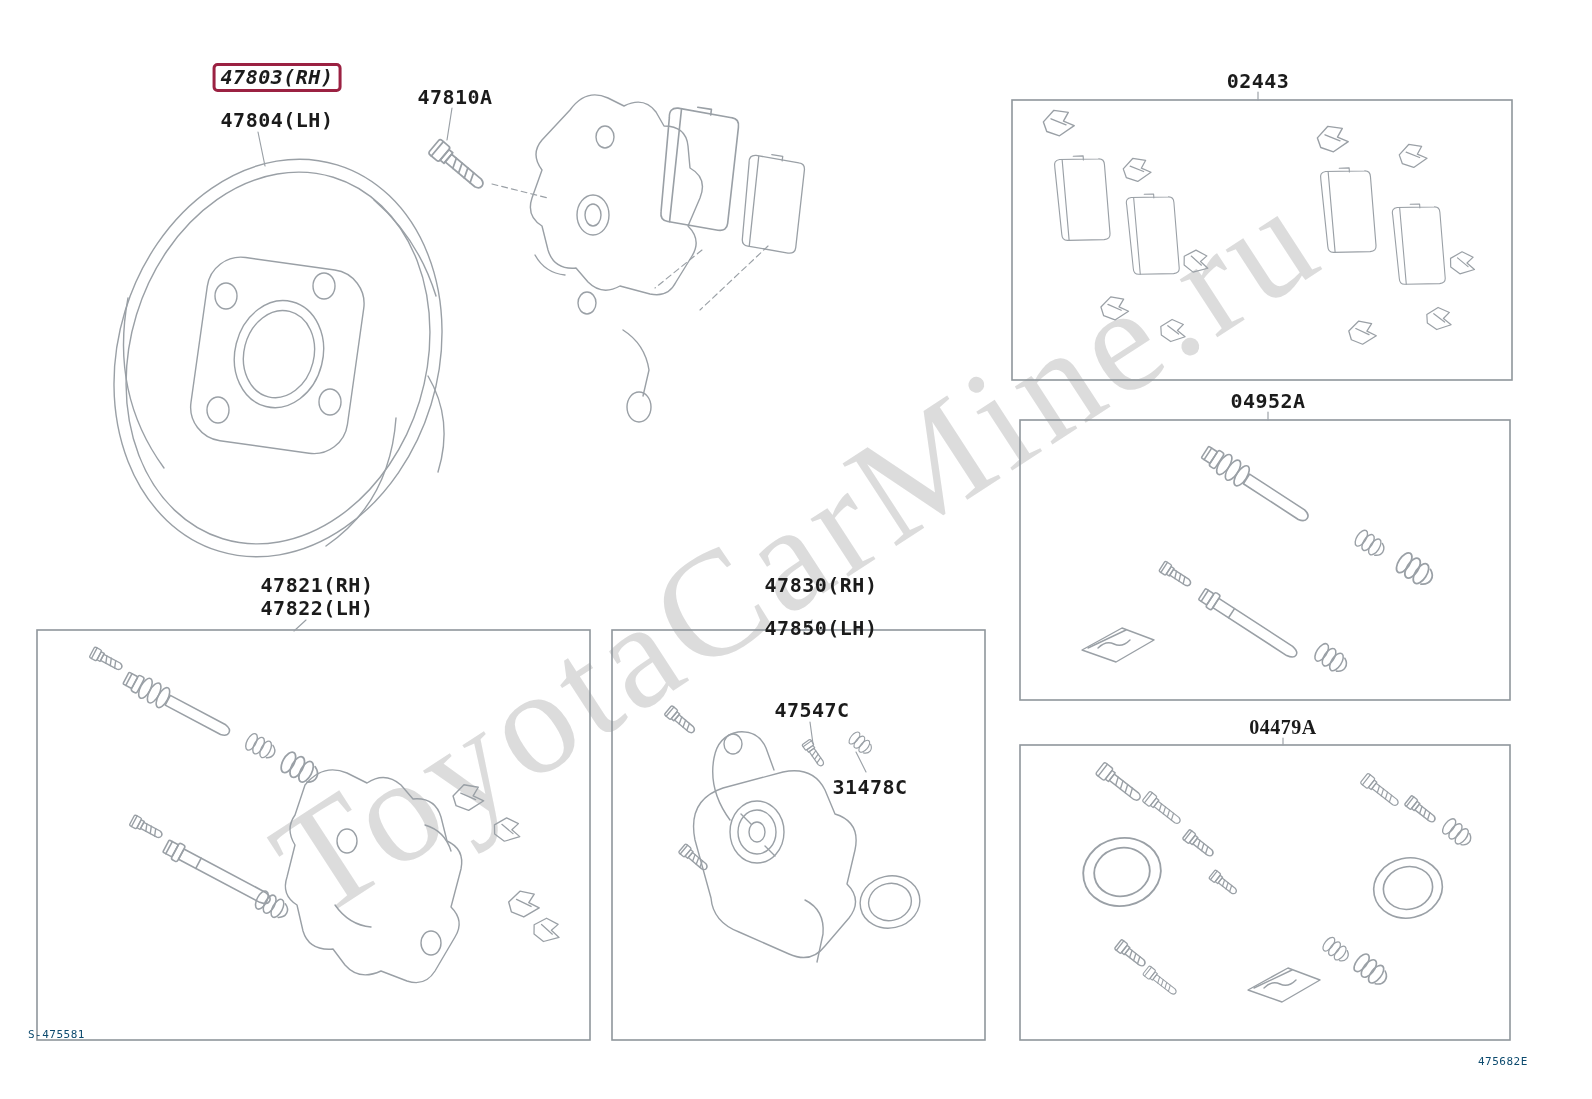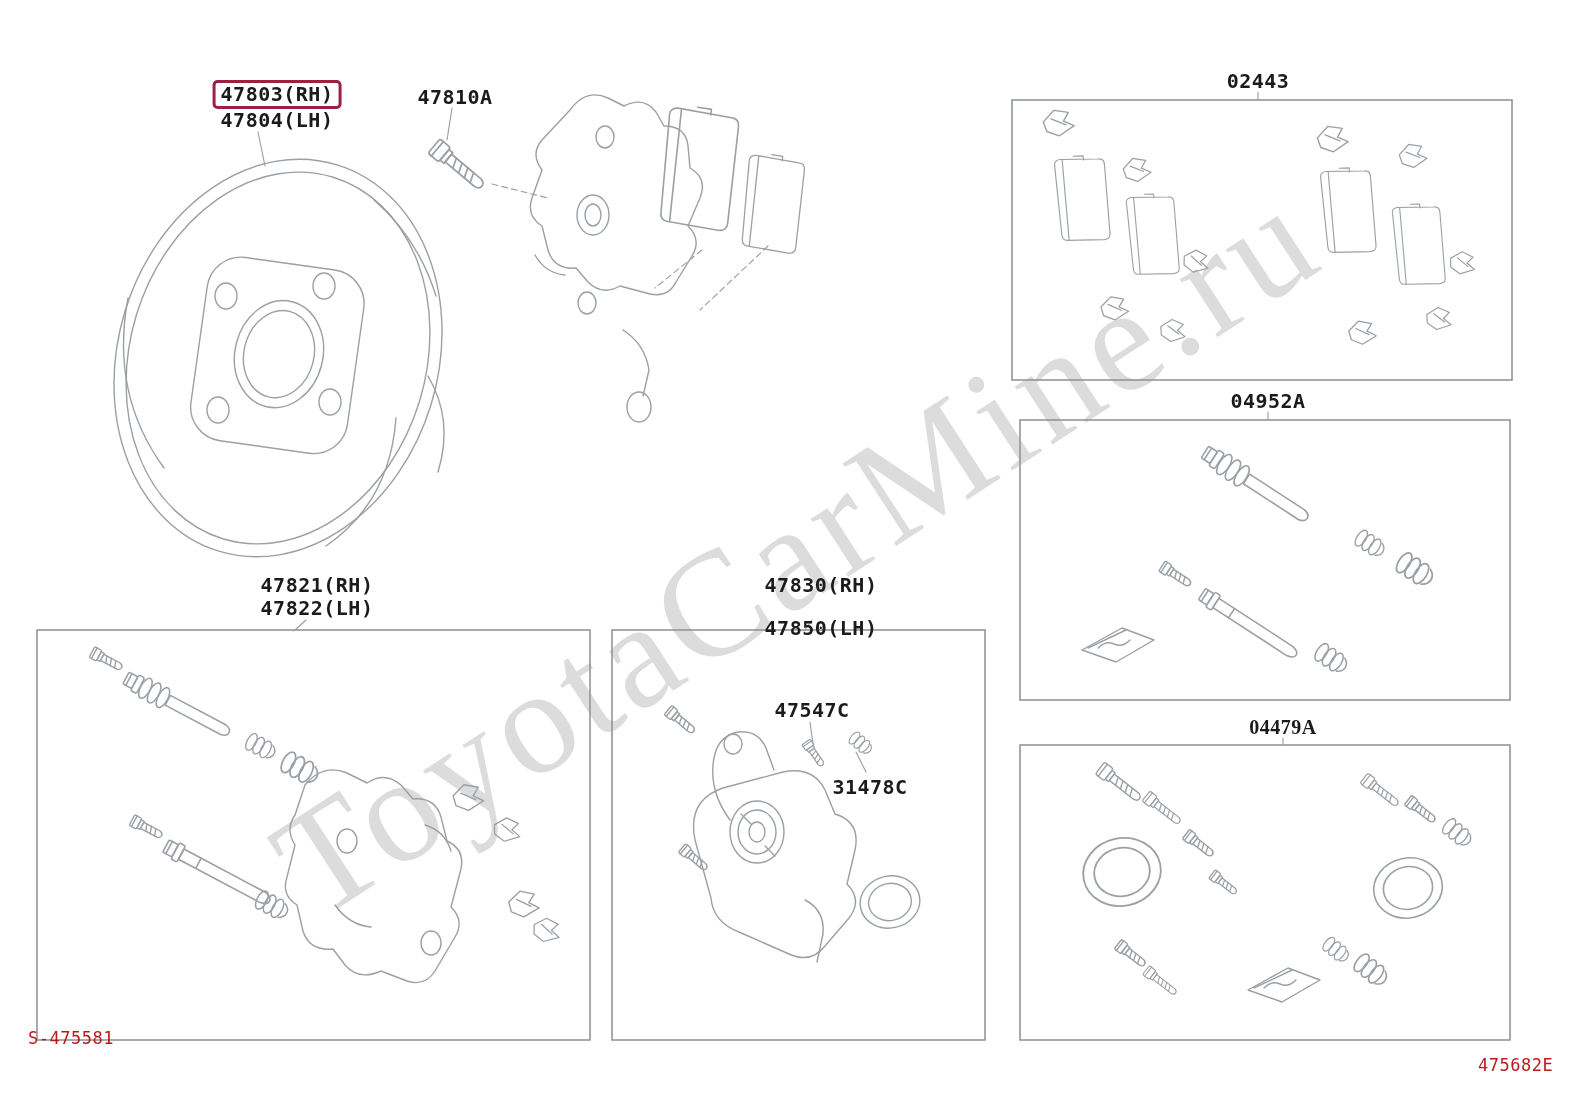--- a/index.html
+++ b/index.html
@@ -25,22 +25,22 @@
   .lbl {
     position:absolute; transform:translateX(-50%);
     font-weight:bold; font-size:20px; line-height:23px;
     color:var(--label-text,#1b1b1b); white-space:nowrap; letter-spacing:.5px;
   }
   .hl {
     border:3px solid var(--highlight-border,#9b2142);
     border-radius:5px; padding:0 5px; background:#fff;
   }
   .code {
-    position:absolute; font-size:17px; font-weight:normal;
-    color:#b91c1c; letter-spacing:.5px; white-space:nowrap;
+    position:absolute; font-size:11px; font-weight:normal;
+    color:#0c4a6e; letter-spacing:.5px; white-space:nowrap;
   }
 </style>
 </head>
 <body>
 
 <div class="canvas">
 
   <div class="watermark">ToyotaCarMine.ru</div>
 
   <svg class="art" width="1592" height="1099" viewBox="0 0 1592 1099">
@@ -237,21 +237,21 @@
       <path d="M810,722 L813,744"></path>
       <path d="M866,772 L856,752"></path>
     </g>
     <g class="ld dash">
       <path d="M492,184 L548,198"></path>
       <path d="M702,250 L655,288"></path>
       <path d="M768,246 L700,310"></path>
     </g>
   </svg>
 
-  <div class="lbl hl" style="left:277px; top:80px;">
+  <div class="lbl hl" style="left:277px; top:63px;font-style:italic;">
     <span>47803(RH)</span>
   </div>
   <div class="lbl" style="left:277px; top:109px;">47804(LH)</div>
 
   <div class="lbl" style="left:455px; top:86px;">47810A</div>
 
   <div class="lbl" style="left:1258px; top:70px;">02443</div>
   <div class="lbl" style="left:1268px; top:390px;">04952A</div>
   <div class="lbl" style="left:1283px; top:716px;font-family:Liberation Serif, serif;">04479A</div>
 

